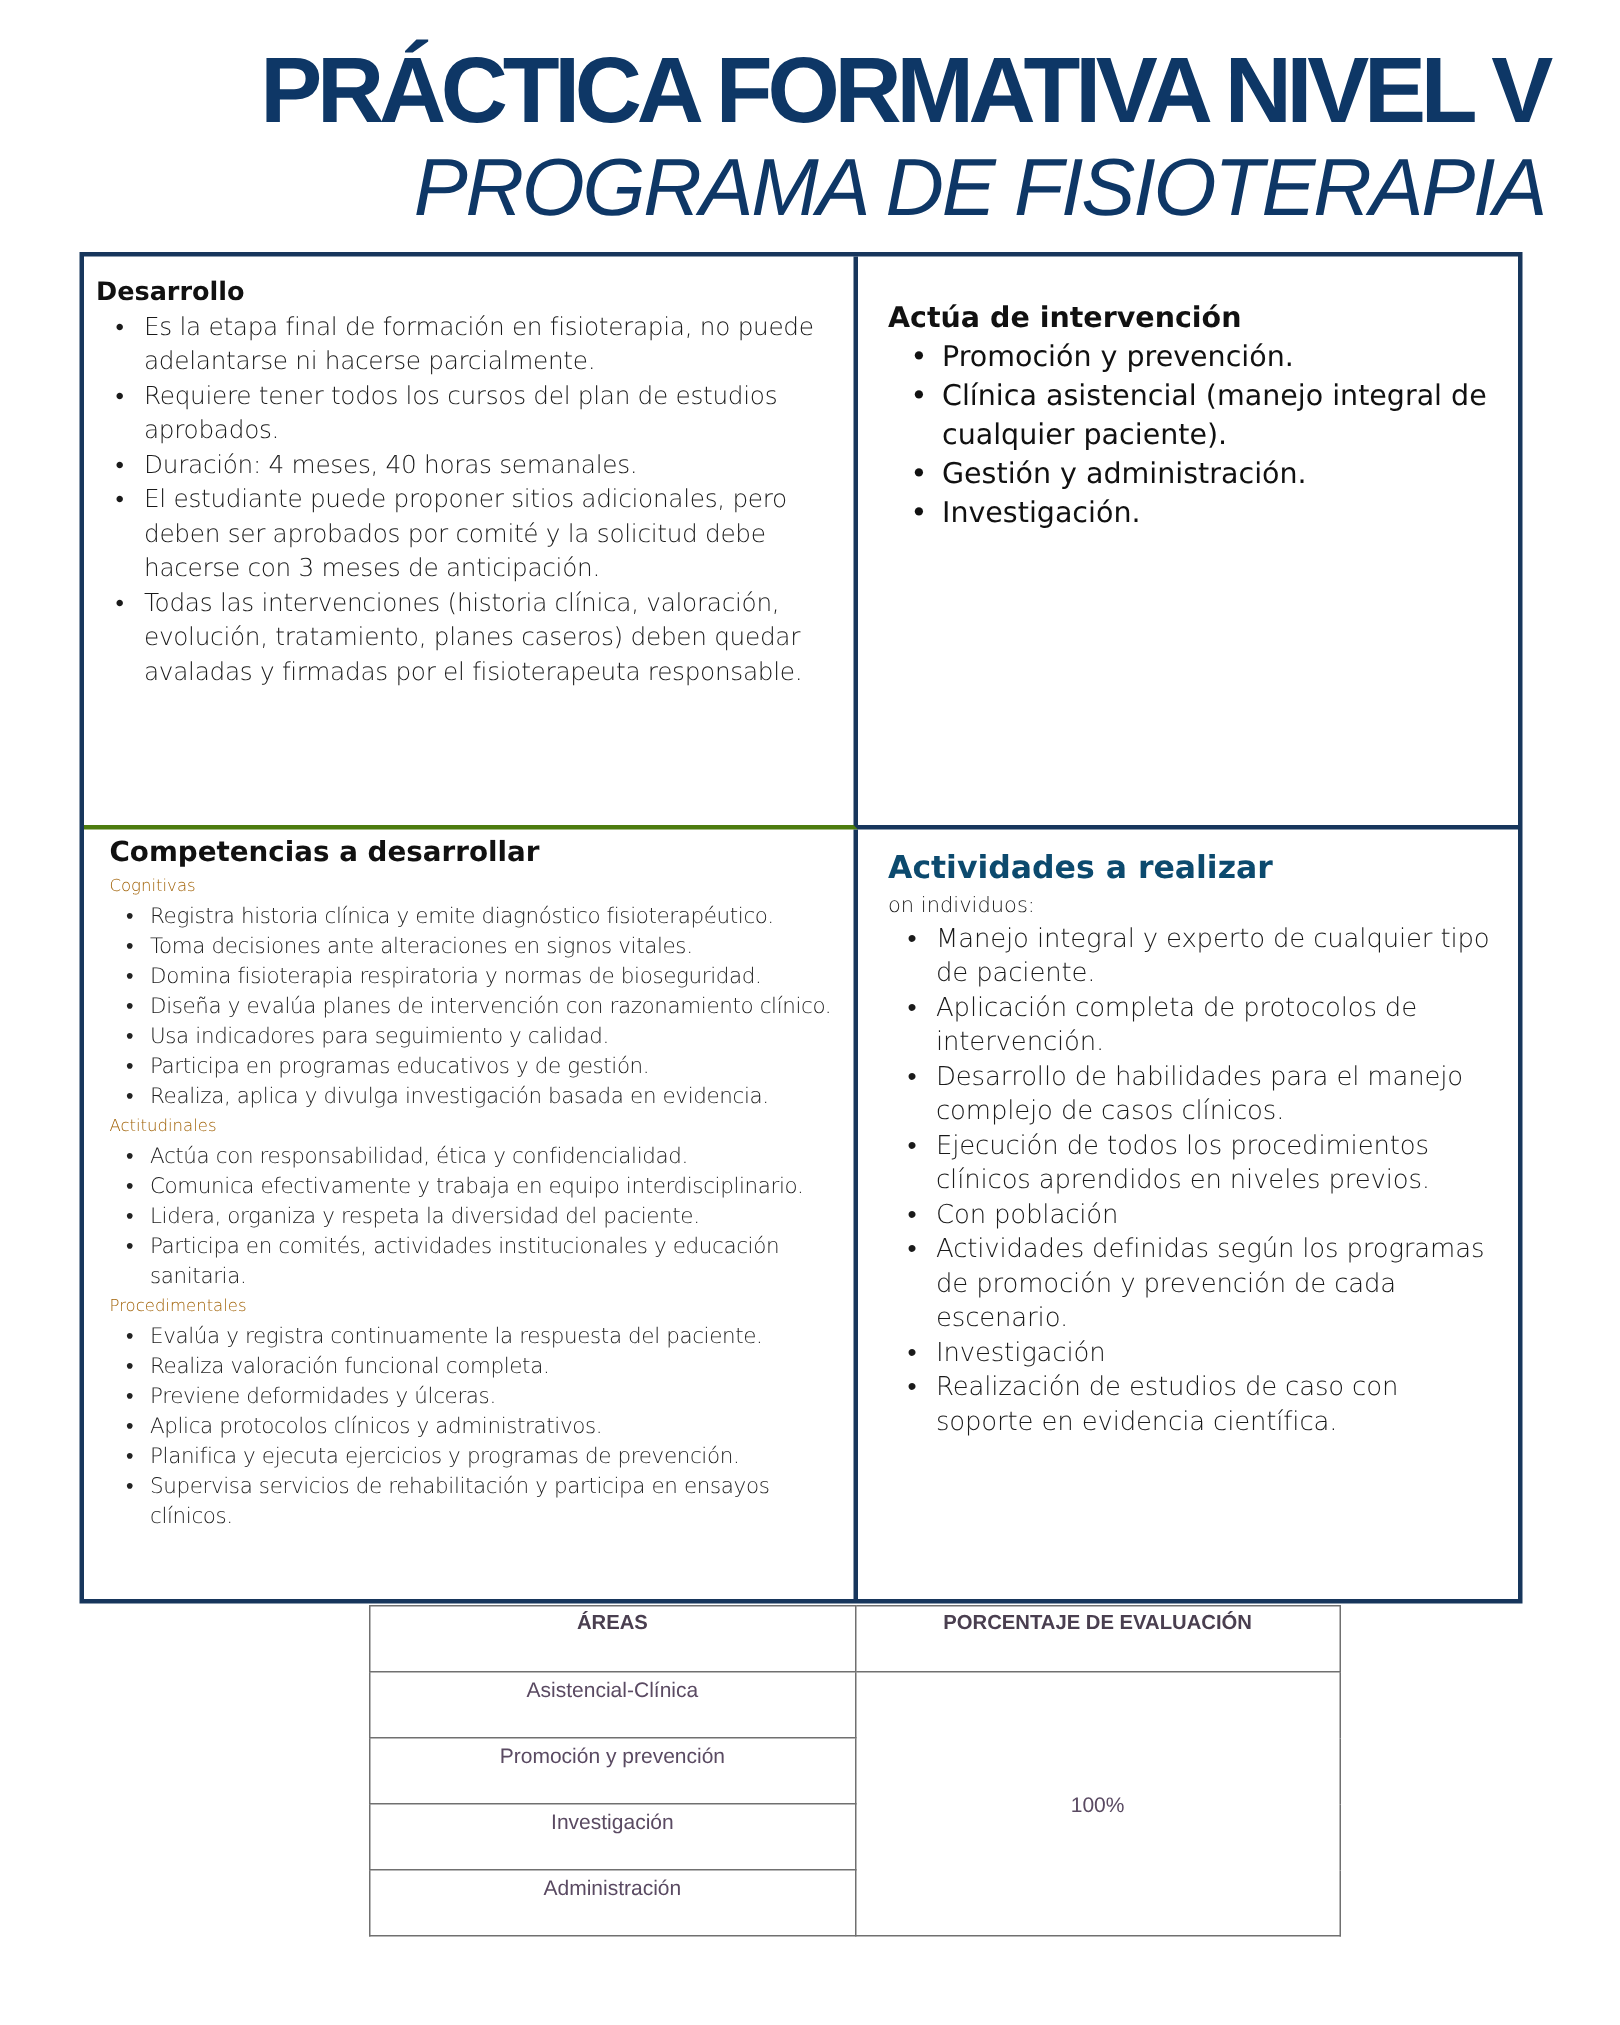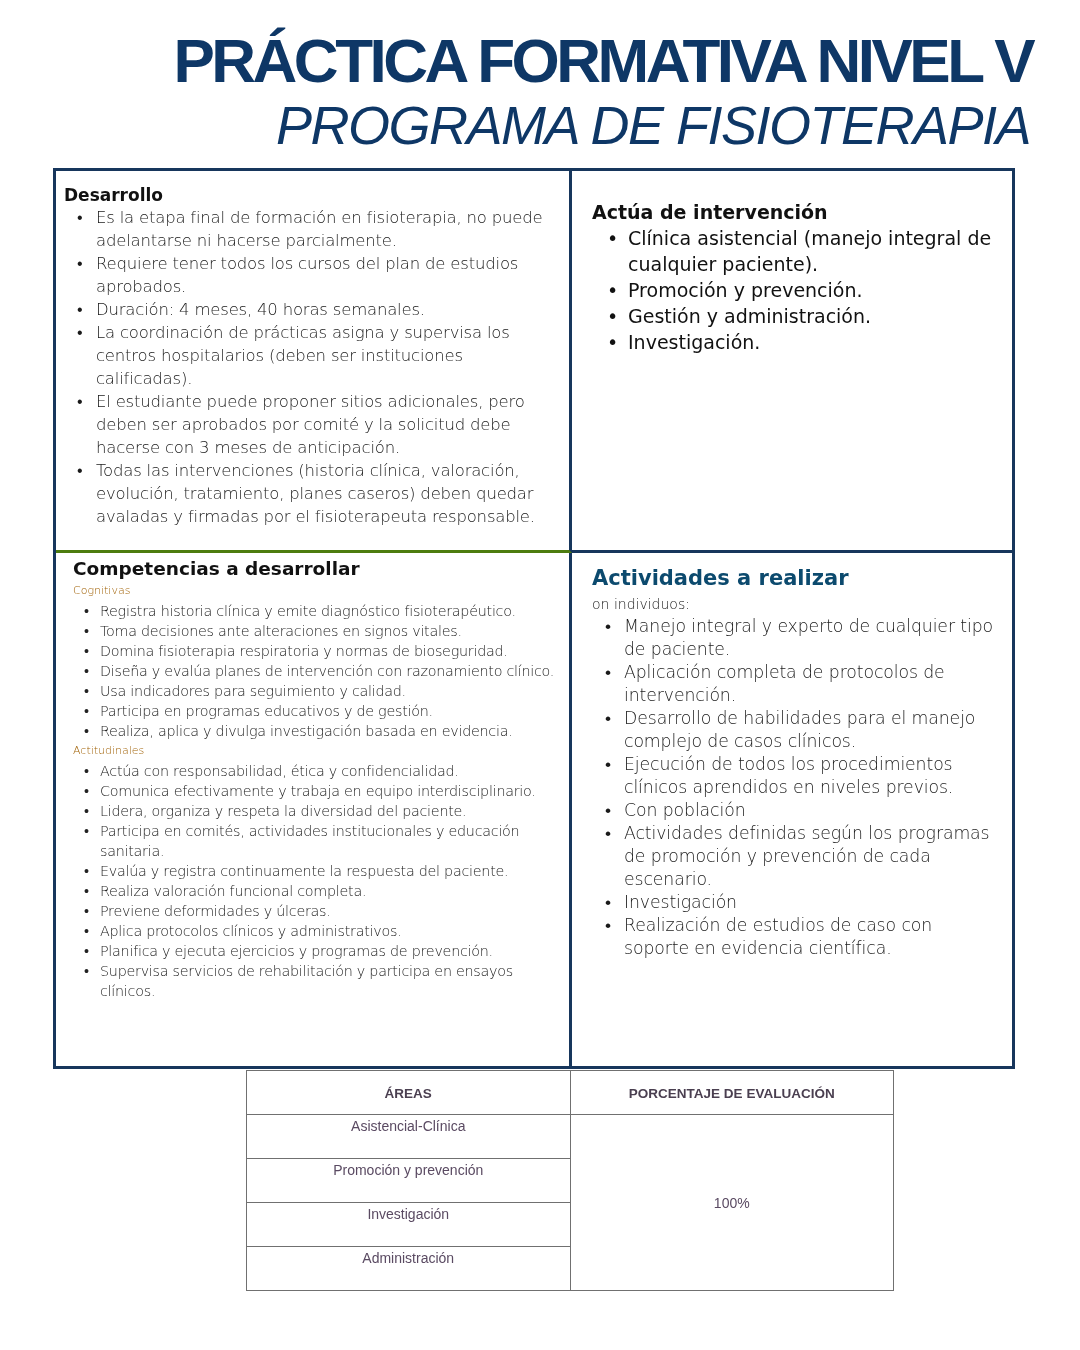--- a/index.html
+++ b/index.html
@@ -68,52 +68,51 @@
     
     .evtable {
       position: absolute; left: 246px; top: 1070px; width: 648px; height: 221px;
       border-collapse: collapse; table-layout: fixed;
       font-family: "Liberation Sans", sans-serif;
     }
     .evtable td, .evtable th {
       border: 1.5px solid #707070; text-align: center; vertical-align: top;
       font-size: 14px; color: #5a4a62; font-weight: normal;
     }
-    .evtable th { height: 44px; padding-top: 15px; font-weight: bold; font-size: 13.5px; color: #4a3f50; }
+    .evtable th { height: 44px; padding-top: 3px; font-weight: bold; font-size: 13.5px; color: #4a3f50; }
     .evtable td.area { height: 44px; padding-top: 3px; }
     .evtable td.pct { vertical-align: middle; }
   </style>
 </head>
 <body>
 
 <h1 class="title-main">PRÁCTICA FORMATIVA NIVEL V</h1>
 <h2 class="title-sub">PROGRAMA DE FISIOTERAPIA</h2>
 
 <div class="grid">
 
   <section class="cell tl">
     <div class="dev txt">
       <h3>Desarrollo</h3>
       <ul>
         <li>Es la etapa final de formación en fisioterapia, no puede adelantarse ni hacerse parcialmente.</li>
         <li>Requiere tener todos los cursos del plan de estudios aprobados.</li>
         <li>Duración: 4 meses, 40 horas semanales.</li>
-        <li>La coordinación de prácticas asigna y supervisa los centros hospitalarios (deben ser instituciones calificadas).</li>
         <li>El estudiante puede proponer sitios adicionales, pero deben ser aprobados por comité y la solicitud debe hacerse con 3 meses de anticipación.</li>
         <li>Todas las intervenciones (historia clínica, valoración, evolución, tratamiento, planes caseros) deben quedar avaladas y firmadas por el fisioterapeuta responsable.</li>
       </ul>
     </div>
   </section>
 
   <section class="cell tr">
     <div class="areas txt">
       <h3>Actúa de intervención</h3>
       <ul>
+        <li>Promoción y prevención.</li>
         <li>Clínica asistencial (manejo integral de cualquier paciente).</li>
-        <li>Promoción y prevención.</li>
         <li>Gestión y administración.</li>
         <li>Investigación.</li>
       </ul>
     </div>
   </section>
 
   <section class="cell bl">
     <div class="comp txt">
       <h3>Competencias a desarrollar</h3>
 
@@ -129,20 +128,21 @@
       </ul>
 
       <div class="group">Actitudinales</div>
       <ul>
         <li>Actúa con responsabilidad, ética y confidencialidad.</li>
         <li>Comunica efectivamente y trabaja en equipo interdisciplinario.</li>
         <li>Lidera, organiza y respeta la diversidad del paciente.</li>
         <li>Participa en comités, actividades institucionales y educación sanitaria.</li>
       </ul>
 
+      <div class="group">Procedimentales</div>
       <ul>
         <li>Evalúa y registra continuamente la respuesta del paciente.</li>
         <li>Realiza valoración funcional completa.</li>
         <li>Previene deformidades y úlceras.</li>
         <li>Aplica protocolos clínicos y administrativos.</li>
         <li>Planifica y ejecuta ejercicios y programas de prevención.</li>
         <li>Supervisa servicios de rehabilitación y participa en ensayos clínicos.</li>
       </ul>
     </div>
   </section>

